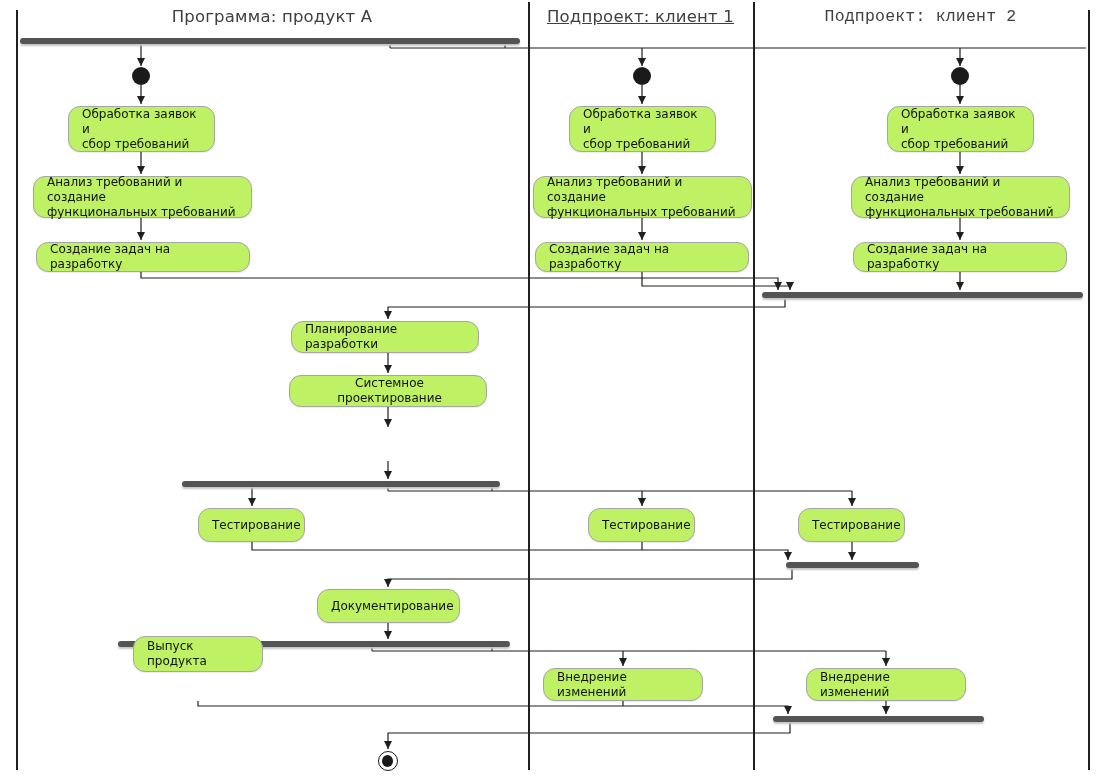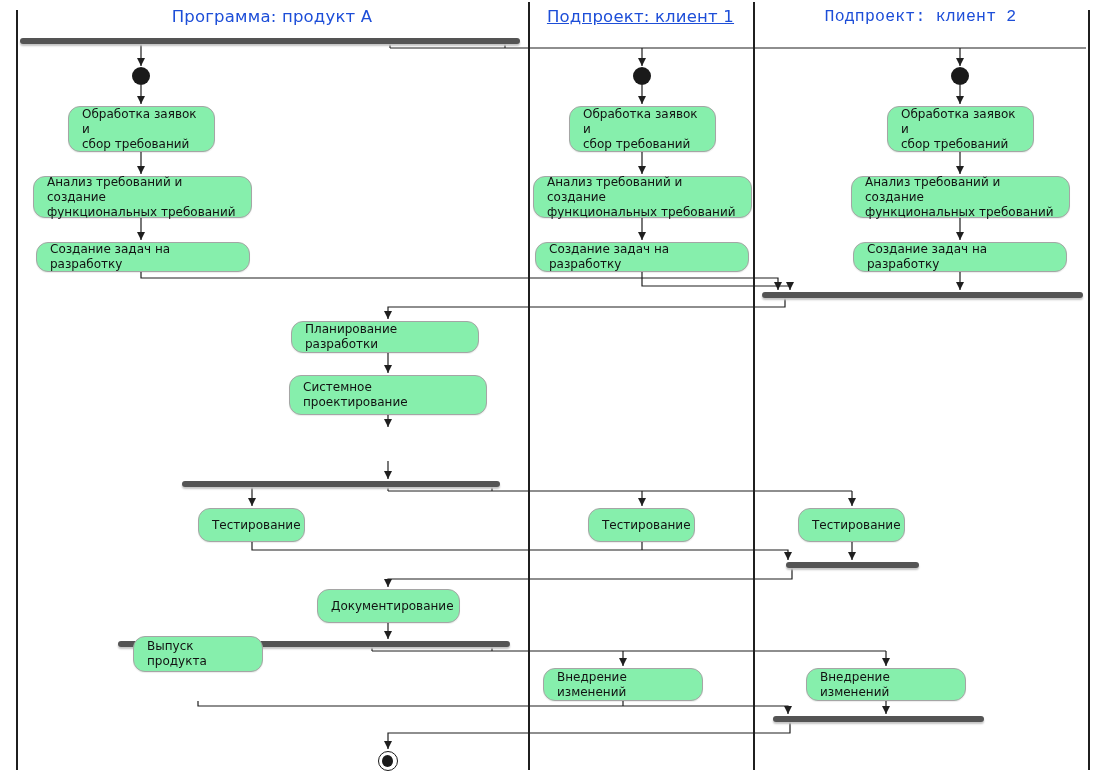--- a/index.html
+++ b/index.html
@@ -7,30 +7,30 @@
     position:relative;
     width:1104px;height:781px;
     background:#ffffff;
     font-family:"DejaVu Sans","Liberation Sans",sans-serif;
     color:#121212;
     overflow:hidden;
   }
   .lane-title{
     position:absolute;top:6px;
     font-size:16.5px;line-height:22px;
-    text-align:center;color:#1d4ed8;
+    text-align:center;color:#404040;
     letter-spacing:.2px;
   }
   .lane-border{
     position:absolute;width:1.5px;background:#1f1f1f;
   }
   .act{
     position:absolute;
     box-sizing:border-box;
-    background:#86efac;
+    background:#bef264;
     border:1px solid #a5a5a5;
     border-radius:12px;
     font-size:12px;line-height:15px;
     display:flex;flex-direction:column;justify-content:center;
     padding:2px 10px 2px 13px;
     white-space:pre-line;
     color:#121212;
     box-shadow:0 1px 1px rgba(0,0,0,0.08);
   }
   .bar{
@@ -151,21 +151,21 @@
   <div class="act" style="left:33px;top:176px;width:219px;height:42px;">Анализ требований и создание
 функциональных требований</div>
   <div class="act" style="left:533px;top:176px;width:219px;height:42px;">Анализ требований и создание
 функциональных требований</div>
   <div class="act" style="left:851px;top:176px;width:219px;height:42px;">Анализ требований и создание
 функциональных требований</div>
   <div class="act" style="left:36px;top:242px;width:214px;height:30px;">Создание задач на разработку</div>
   <div class="act" style="left:535px;top:242px;width:214px;height:30px;">Создание задач на разработку</div>
   <div class="act" style="left:853px;top:242px;width:214px;height:30px;">Создание задач на разработку</div>
   <div class="act" style="left:291px;top:321px;width:188px;height:32px;">Планирование разработки</div>
-  <div class="act" style="left:289px;top:375px;width:198px;height:40px;">Системное проектирование</div>
+  <div class="act" style="left:289px;top:375px;width:198px;height:32px;text-align:center;">Системное проектирование</div>
   <div class="act" style="left:198px;top:508px;width:107px;height:34px;">Тестирование</div>
   <div class="act" style="left:588px;top:508px;width:107px;height:34px;">Тестирование</div>
   <div class="act" style="left:798px;top:508px;width:107px;height:34px;">Тестирование</div>
   <div class="act" style="left:317px;top:589px;width:143px;height:34px;">Документирование</div>
   <div class="act" style="left:133px;top:636px;width:130px;height:36px;">Выпуск продукта</div>
   <div class="act" style="left:543px;top:668px;width:160px;height:33px;">Внедрение изменений</div>
   <div class="act" style="left:806px;top:668px;width:160px;height:33px;">Внедрение изменений</div>
 
 </div>
 

